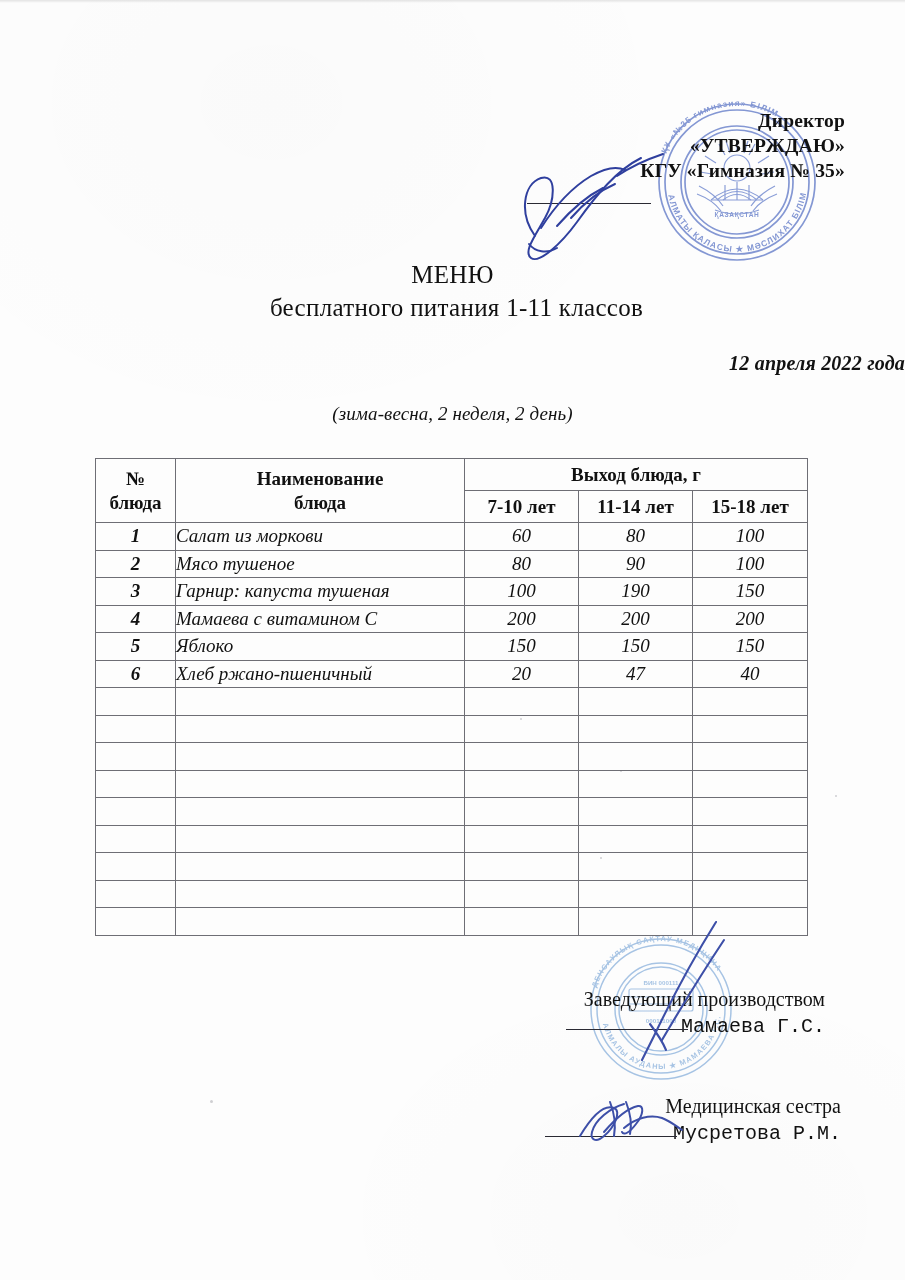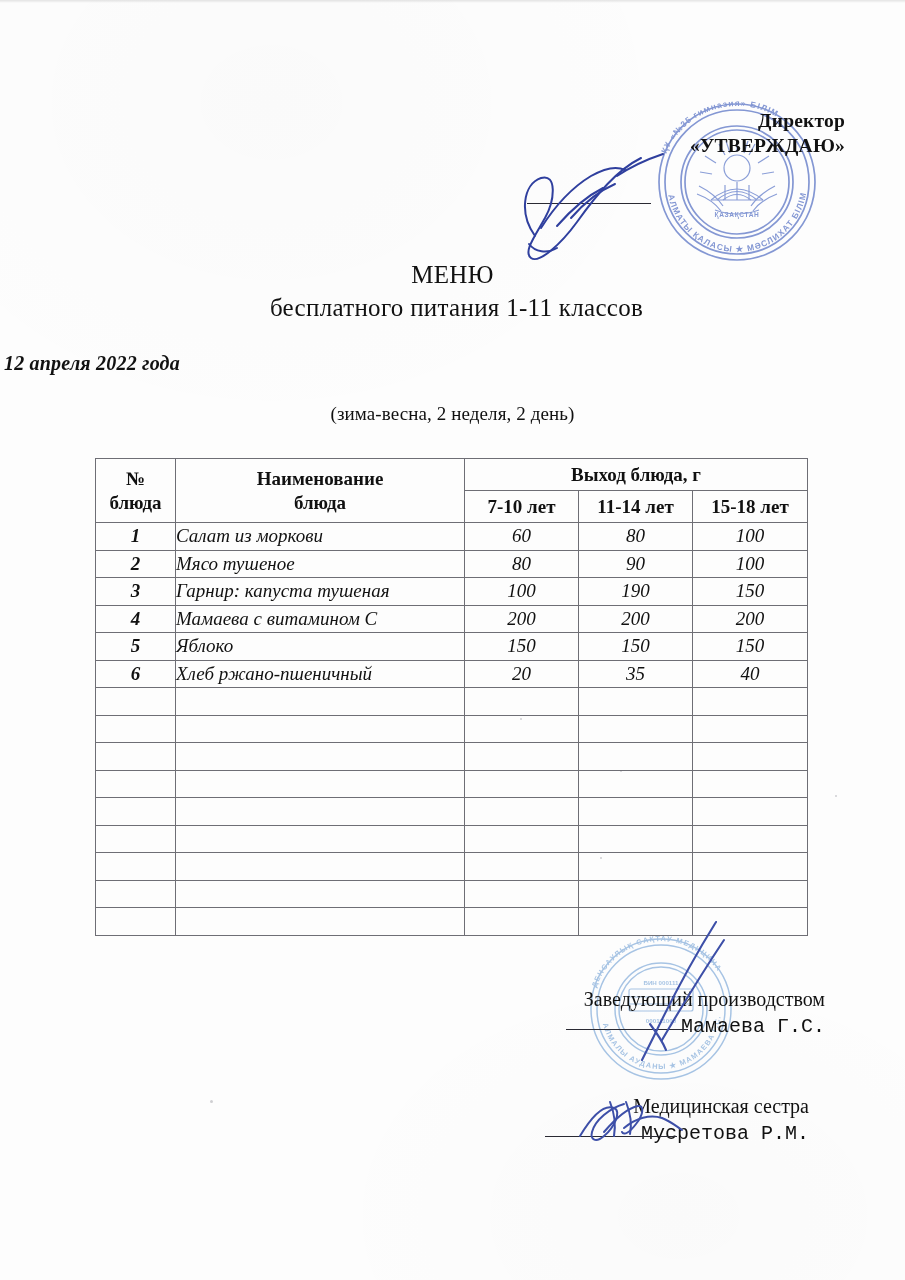--- a/index.html
+++ b/index.html
@@ -91,34 +91,35 @@
     font-weight: normal;
     font-size: 25px;
     line-height: 33px;
     letter-spacing: 0.3px;
     z-index: 5;
   }
   .doc-title .t2 { display: block; padding-left: 8px; }
 
   .doc-date {
     position: absolute;
-    left: 4px; right: 0;
+    left: 13px; right: 0;
     top: 352px;
-    text-align: left;
+    text-align: right;
     font-style: italic;
     font-weight: bold;
     font-size: 20px;
     letter-spacing: 0.2px;
     z-index: 5;
   }
   .doc-sub {
     position: absolute;
     left: 0; right: 0;
     top: 403px;
     text-align: center;
+    font-style: italic;
     font-size: 19px;
     letter-spacing: 0.1px;
     z-index: 5;
   }
 
   
   .tbl-wrap {
     position: absolute;
     left: 95px;
     top: 458px;
@@ -171,21 +172,21 @@
     text-align: right;
     font-size: 20px;
     line-height: 28px;
     z-index: 6;
     white-space: nowrap;
   }
   .sig .role { display: block; }
   .sig .who  { display: block; font-family: Liberation Mono, monospace; }
 
   .sig-prod { left: 460px; top: 985px; width: 365px; }
-  .sig-nurse { left: 444px; top: 1092px; width: 365px; }
+  .sig-nurse { left: 476px; top: 1092px; width: 365px; }
 
   .sig-line {
     position: absolute;
     height: 0;
     border-top: 1.6px solid #2a2a33;
     z-index: 6;
   }
   .sig-line-prod  { left: 566px; top: 1029px; width: 122px; }
   .sig-line-nurse { left: 545px; top: 1136px; width: 132px; }
 
@@ -279,20 +280,21 @@
       <path d="M 140 112 Q 124 118 116 129"></path>
 
       <path d="M 78 128 Q 100 136 122 128"></path>
     </g>
     <text x="100" y="135" text-anchor="middle" fill="#7a8fd0" font-family="'Liberation Sans', sans-serif" font-size="6.6" font-weight="bold" letter-spacing="0.6">ҚАЗАҚСТАН</text>
   </svg>
 
   <div class="approval">
     <span class="ln">Директор</span>
     <span class="ln">«УТВЕРЖДАЮ»</span>
+    <span class="ln">КГУ  «Гимназия № 35»</span>
   </div>
 
   <div class="dir-sign-line"></div>
 
   <svg class="dir-sign-ink" viewBox="0 0 190 125" aria-hidden="true">
     <g fill="none" stroke="#2f3f9e" stroke-width="2" stroke-linecap="round">
       <path d="M 30 96 C 14 74 18 44 36 38 C 52 33 50 60 40 78 C 30 96 18 112 26 118 C 34 124 56 104 72 82 C 92 54 112 30 136 18"></path>
       <path d="M 36 88 C 50 66 66 48 86 36 C 100 28 112 26 120 30"></path>
       <path d="M 52 86 C 66 70 82 56 98 48"></path>
       <path d="M 66 78 C 80 62 96 50 110 44"></path>
@@ -369,21 +371,21 @@
             <td class="n">5</td>
             <td class="nm">Яблоко</td>
             <td class="v">150</td>
             <td class="v">150</td>
             <td class="v">150</td>
           </tr>
           <tr>
             <td class="n">6</td>
             <td class="nm">Хлеб ржано-пшеничный</td>
             <td class="v">20</td>
-            <td class="v">35</td>
+            <td class="v">47</td>
             <td class="v">40</td>
           </tr>
           <tr class="blank">
             <td></td>
             <td></td>
             <td></td>
             <td></td>
             <td></td>
           </tr>
           <tr class="blank">

